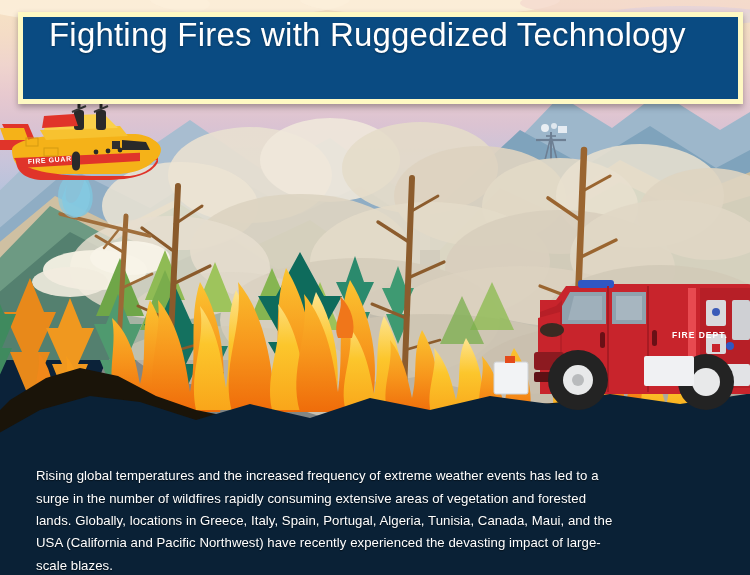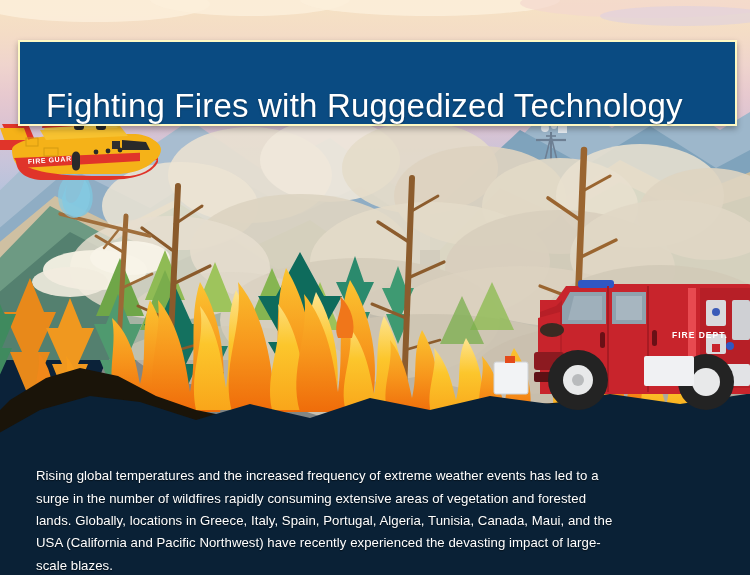--- a/index.html
+++ b/index.html
@@ -18,23 +18,23 @@
   .cloudband.v{background:#ded0e0;opacity:.6;}
 
   
   .textpanel{position:absolute;left:0;bottom:0;width:750px;height:135px;background:#0a2136;}
   .bodytext{position:absolute;left:36px;top:452px;width:580px;color:#ffffff;
     font-size:13.2px;line-height:22.4px;letter-spacing:.05px;z-index:40;
     text-shadow:0 1px 1px rgba(0,0,0,.55);}
 
   
   .banner{position:absolute;left:18px;top:12px;width:715px;height:82px;
-    background:#0a4b82;border:2px solid #fef9c3;
+    background:#0a4b82;border:5px solid #fef9c3;
     box-shadow:0 3px 6px rgba(0,0,0,.30);z-index:60;
-    display:flex;align-items:flex-end;margin-top:28px;}
+    display:flex;align-items:flex-start;}
   .banner-title{color:#ffffff;font-size:33px;line-height:36px;font-weight:400;
     padding-left:26px;letter-spacing:.2px;white-space:nowrap;
     text-shadow:0 1px 2px rgba(0,0,0,.35);}
 
   .layer{position:absolute;left:0;top:0;width:750px;height:575px;}
   svg{display:block;}
 </style>
 </head>
 <body>
 

